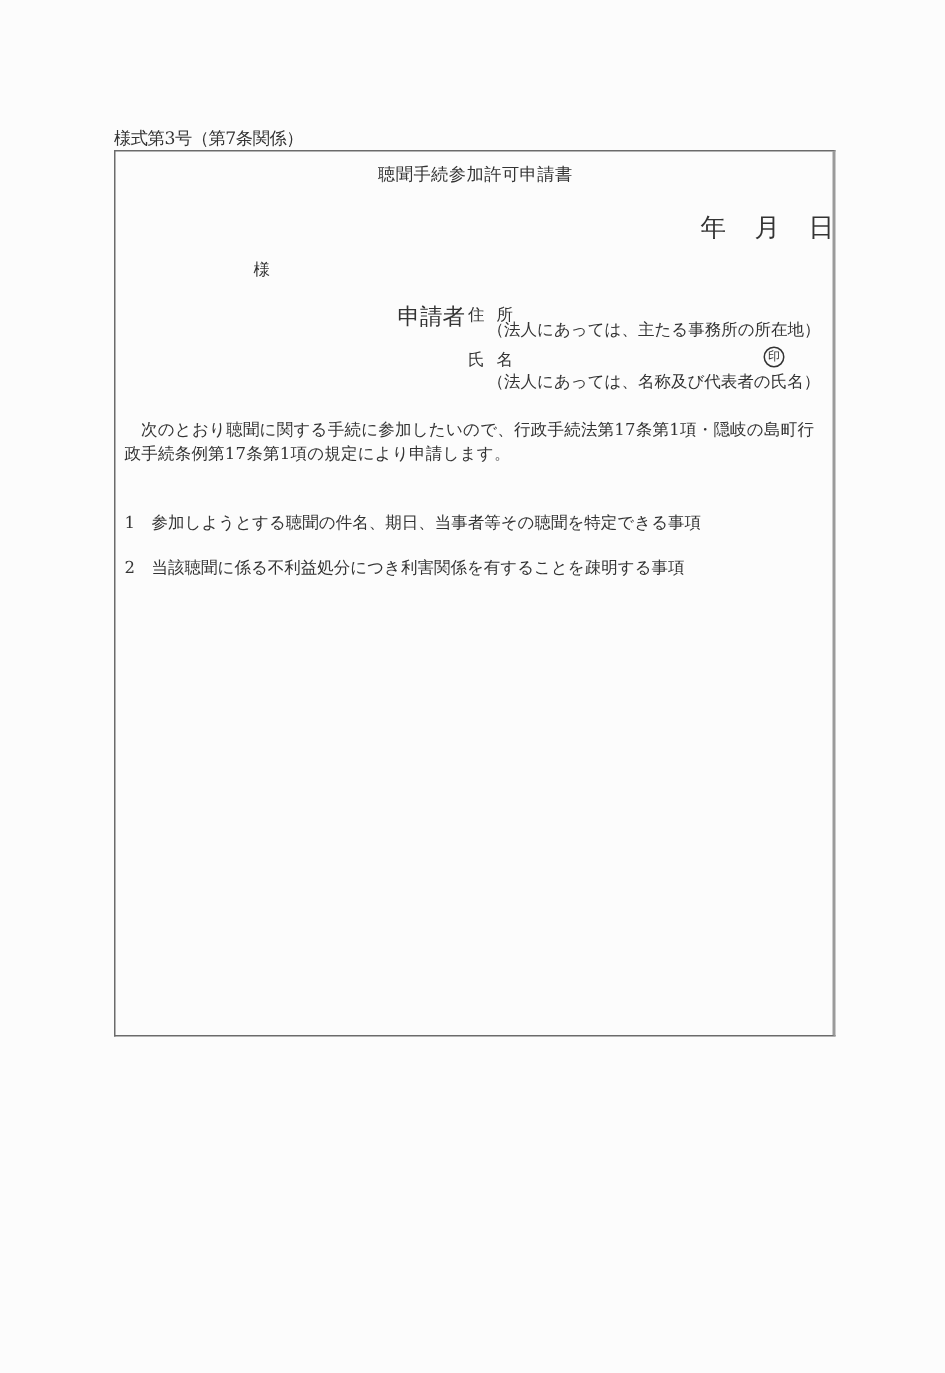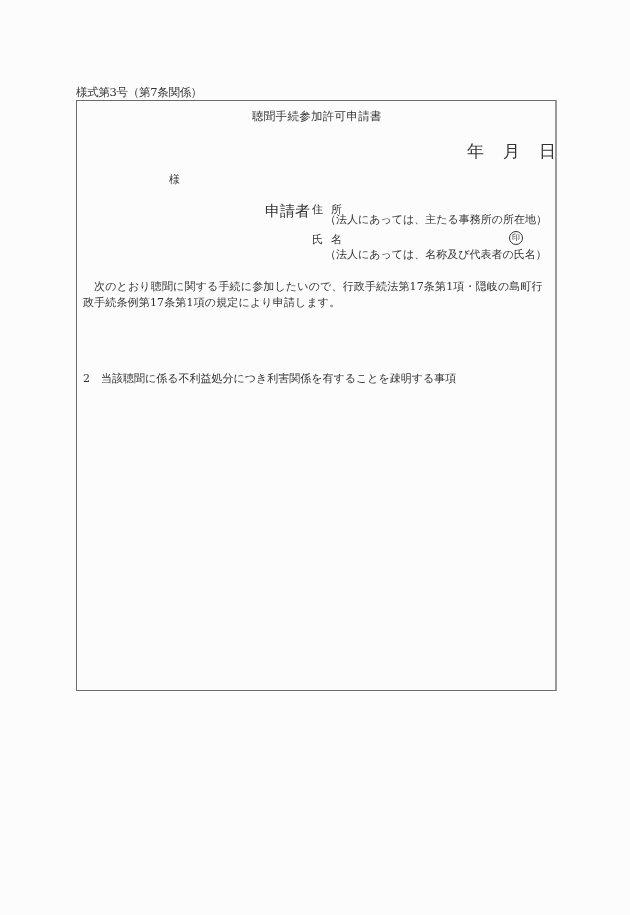--- a/index.html
+++ b/index.html
@@ -122,16 +122,19 @@
 
   <div class="abs applicant-label">申請者</div>
   <div class="abs addr-label">住所</div>
   <div class="abs addr-note">（法人にあっては、主たる事務所の所在地）</div>
   <div class="abs name-label">氏名</div>
   <div class="abs seal">印</div>
   <div class="abs name-note">（法人にあっては、名称及び代表者の氏名）</div>
 
   <div class="abs body-text">次のとおり聴聞に関する手続に参加したいので、行政手続法第17条第1項・隠岐の島町行政手続条例第17条第1項の規定により申請します。</div>
 
+  <div class="abs item item1">
+    <span class="num">1</span><span>参加しようとする聴聞の件名、期日、当事者等その聴聞を特定できる事項</span>
+  </div>
   <div class="abs item item2">
     <span class="num">2</span><span>当該聴聞に係る不利益処分につき利害関係を有することを疎明する事項</span>
   </div>
 </div>
 
 </body></html>

